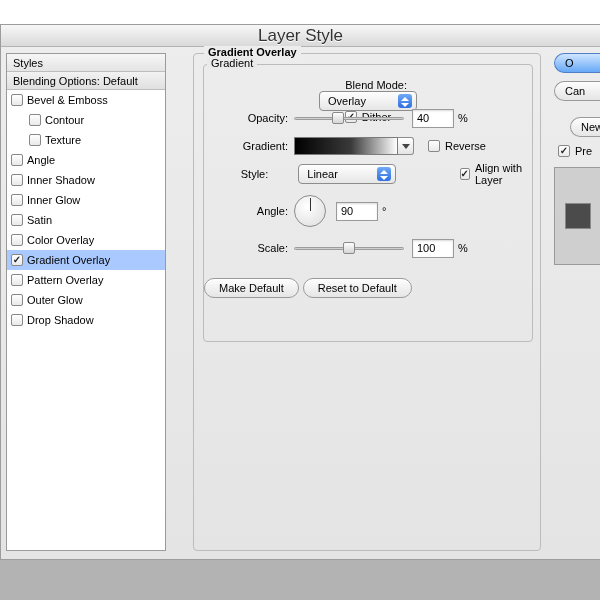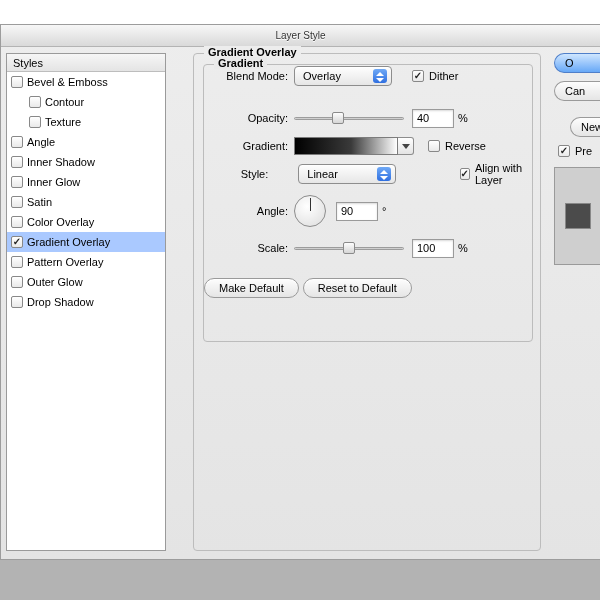--- a/index.html
+++ b/index.html
@@ -7,21 +7,21 @@
     .stage { width:600px; height:600px; background:#fff; position:relative; }
     .window {
       position:absolute; left:0; top:24px; width:600px; height:536px;
       background:linear-gradient(#ededed,#e4e4e4);
       border:1px solid #9c9c9c; border-right:none;
       box-shadow:0 1px 0 #fff inset;
     }
     .below-shadow { position:absolute; left:0; top:560px; width:600px; height:40px; background:#b3b3b3; }
     .titlebar { height:22px; line-height:22px; text-align:center;
       background:linear-gradient(#f7f7f7,#d9d9d9);
-      border-bottom:1px solid #b3b3b3; color:#333; font-size:10px;
+      border-bottom:1px solid #b3b3b3; color:#333; font-size:17px;
       text-shadow:0 1px 0 #fff;
     }
     .body { position:relative; height:calc(100% - 22px); }
     
     .styles-panel {
       position:absolute; left:5px; top:6px; width:160px; height:498px;
       border:1px solid #9a9a9a; background:#fff;
     }
     .styles-panel .header {
       height:18px; line-height:18px; padding:0 6px;
@@ -41,21 +41,21 @@
     
     .main-group {
       position:absolute; left:192px; top:6px; width:348px; height:498px;
       border:1px solid #bcbcbc; border-radius:4px;
     }
     .legend { position:absolute; left:10px; top:-8px; padding:0 4px; background:linear-gradient(#ededed,#ededed); font-weight:bold; }
     .inner-group {
       position:absolute; left:9px; top:10px; width:330px; height:278px;
       border:1px solid #bcbcbc; border-radius:4px;
     }
-    .inner-legend { position:absolute; left:10px; top:-8px; padding:0 4px; background:#eaeaea; font-weight:bold;text-align:right; }
+    .inner-legend { position:absolute; left:3px; top:-8px; padding:0 4px; background:#eaeaea; font-weight:normal;text-align:right; }
     .row { position:absolute; left:0; width:100%; height:22px; display:flex; align-items:center; }
     .lbl { width:90px; text-align:right; padding-right:6px; }
     
     .aqua-select {
       height:20px; min-width:98px; padding:0 22px 0 8px;
       border:1px solid #8d8d8d; border-radius:4px;
       background:linear-gradient(#fefefe,#e6e6e6);
       box-shadow:0 1px 0 #fff inset; position:relative; line-height:18px;
     }
     .aqua-select::after {
@@ -99,20 +99,21 @@
 </head>
 <body>
 
 <div class="stage">
   <div class="window">
     <div class="titlebar">Layer Style</div>
     <div class="body">
 
       <div class="styles-panel">
         <div class="header">Styles</div>
+        <div class="subheader">Blending Options: Default</div>
         <div id="styles-items">
             <div class="item">
               <span class="chk"></span>
               <span>Bevel &amp; Emboss</span>
             </div>
             <div class="item sub">
               <span class="chk"></span>
               <span>Contour</span>
             </div>
             <div class="item sub">
@@ -156,21 +157,21 @@
               <span>Drop Shadow</span>
             </div>
           </div>
       </div>
 
       <div class="main-group">
         <span class="legend">Gradient Overlay</span>
         <div class="inner-group">
           <span class="inner-legend">Gradient</span>
 
-          <div class="row" style="top:0;">
+          <div class="row" style="top:14px;flex-direction:column;">
             <span class="lbl">Blend Mode:</span>
             <div class="aqua-select">
               <span>Overlay</span><span class="arr-down"></span>
             </div>
             <span style="width:20px;"></span>
             <label class="checkbox-label">
               <span class="chk checked"></span>
               <span>Dither</span>
             </label>
           </div>

